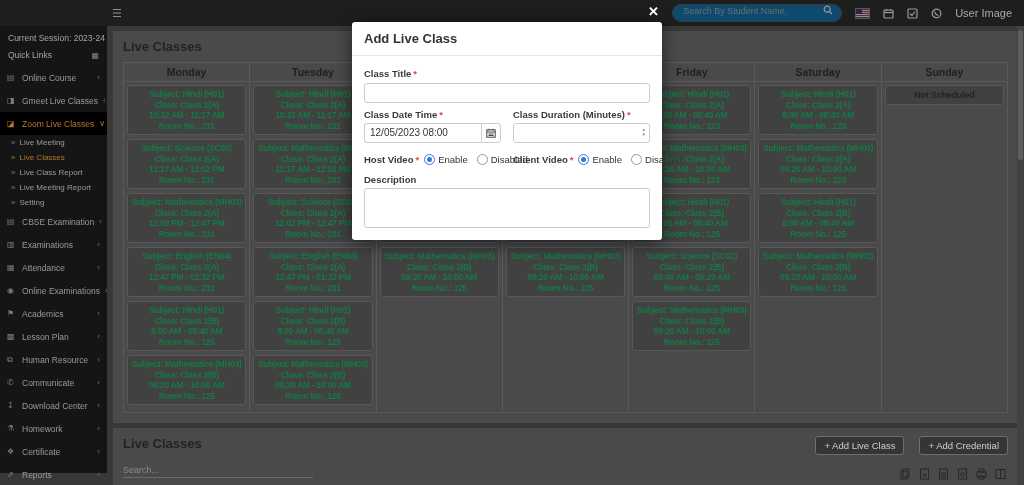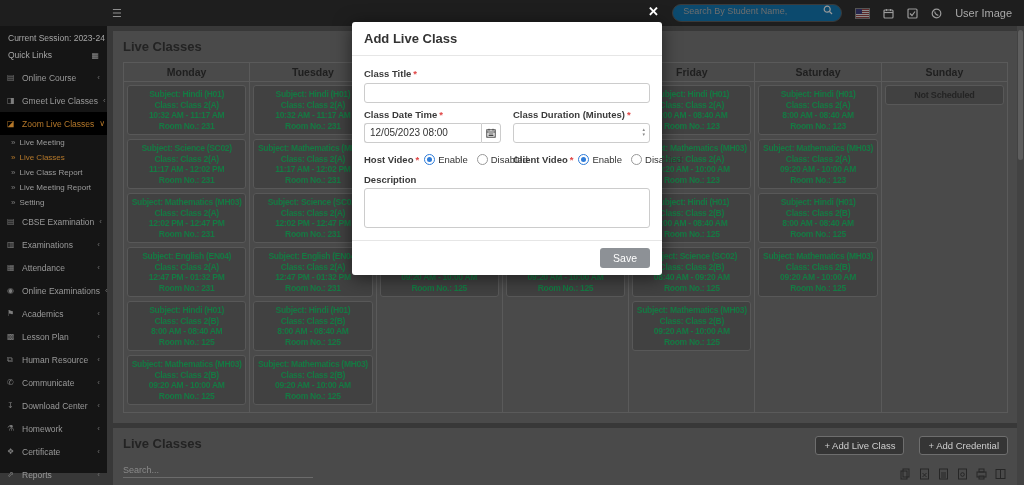--- a/index.html
+++ b/index.html
@@ -589,21 +589,18 @@
           <label class="radio">
             <span class="rb"></span>
             <span>Disabled</span>
           </label>
         </div>
       </div>
 
       <div class="f-label" style="margin-top:9px">Description</div>
       <textarea class="desc" style=""></textarea>
     </div>
-    <div class="modal-f">
-      <button class="save">Save</button>
-    </div>
   </div>
 
   <div class="scroll-track">
     <div class="scroll-thumb"></div>
   </div>
 </div>
 
 </body></html>

